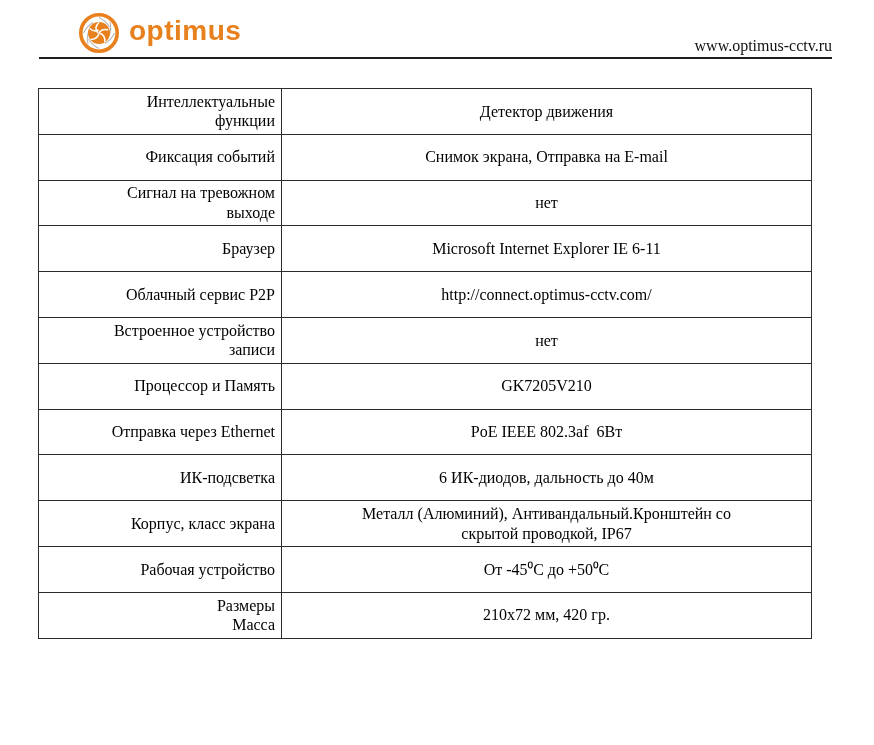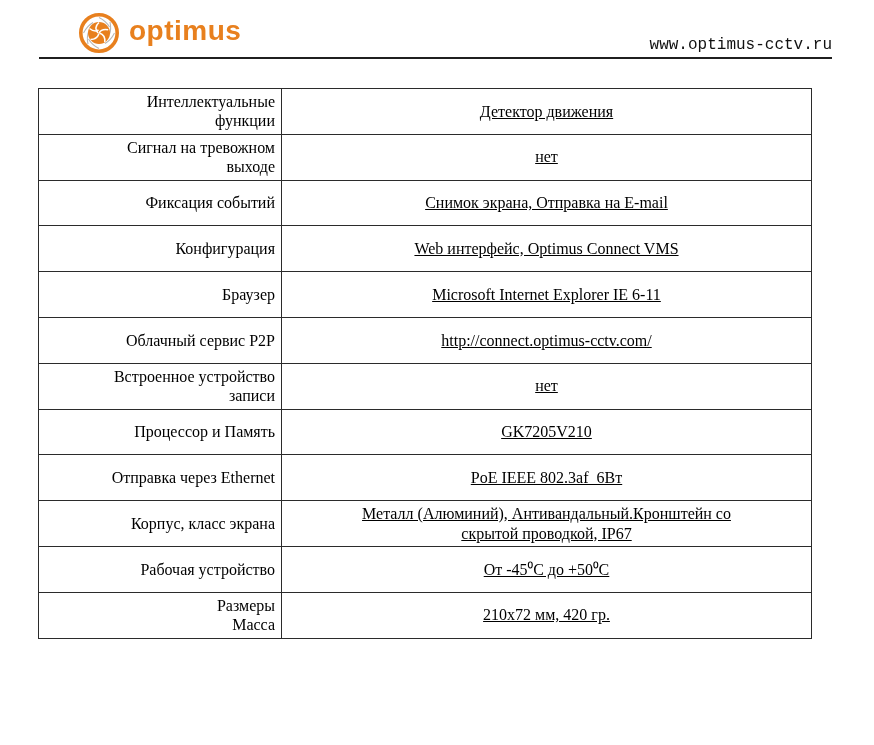--- a/index.html
+++ b/index.html
@@ -25,21 +25,21 @@
     font-family:"Liberation Sans", sans-serif;
     font-weight:bold;
     font-size:28px;
     letter-spacing:0.5px;
     color:var(--brand);
     line-height:1;
     padding-bottom:4px;
   }
   .site-url{
     position:absolute;top:36px;right:42px;
-    font-family:Liberation Mono, monospace;
+    font-family:Liberation Serif, serif;
     font-size:16px;
     color:#111;
     line-height:1.2;
   }
   .header-rule{
     position:absolute;left:39px;top:57px;
     width:793px;height:2px;
     background:var(--rule);
   }
   
@@ -59,21 +59,20 @@
     white-space:pre-wrap;
   }
   td.label-cell{
     width:228px;
     text-align:right;
     padding:2px 6px 2px 8px;
   }
   td.value-cell{
     text-align:center;
     padding:2px 10px;
-    text-decoration:underline;
   }
 </style>
 </head>
 <body>
 
 <div class="page">
 
   <div class="logo">
     <span style="display:inline-block;width:42px;height:42px;">
       <svg width="42" height="42" viewBox="0 0 42 42">
@@ -108,31 +107,27 @@
   <div class="header-rule"></div>
 
   <table class="spec">
     <tbody id="spec-table-body">
         <tr>
           <td class="label-cell">Интеллектуальные
 функции</td>
           <td class="value-cell">Детектор движения</td>
         </tr>
         <tr>
-          <td class="label-cell">Сигнал на тревожном
-выходе</td>
-          <td class="value-cell">нет</td>
-        </tr>
-        <tr>
           <td class="label-cell">Фиксация событий</td>
           <td class="value-cell">Снимок экрана, Отправка на E-mail</td>
         </tr>
         <tr>
-          <td class="label-cell">Конфигурация</td>
-          <td class="value-cell">Web интерфейс, Optimus Connect VMS</td>
+          <td class="label-cell">Сигнал на тревожном
+выходе</td>
+          <td class="value-cell">нет</td>
         </tr>
         <tr>
           <td class="label-cell">Браузер</td>
           <td class="value-cell">Microsoft Internet Explorer IE 6-11</td>
         </tr>
         <tr>
           <td class="label-cell">Облачный сервис P2P</td>
           <td class="value-cell">http://connect.optimus-cctv.com/</td>
         </tr>
         <tr>
@@ -142,20 +137,24 @@
         </tr>
         <tr>
           <td class="label-cell">Процессор и Память</td>
           <td class="value-cell">GK7205V210</td>
         </tr>
         <tr>
           <td class="label-cell">Отправка через Ethernet</td>
           <td class="value-cell">PoE IEEE 802.3af  6Вт</td>
         </tr>
         <tr>
+          <td class="label-cell">ИК-подсветка</td>
+          <td class="value-cell">6 ИК-диодов, дальность до 40м</td>
+        </tr>
+        <tr>
           <td class="label-cell">Корпус, класс экрана</td>
           <td class="value-cell">Металл (Алюминий), Антивандальный.Кронштейн со
 скрытой проводкой, IP67</td>
         </tr>
         <tr>
           <td class="label-cell">Рабочая устройство</td>
           <td class="value-cell">От -45⁰C до +50⁰C</td>
         </tr>
         <tr>
           <td class="label-cell">Размеры

